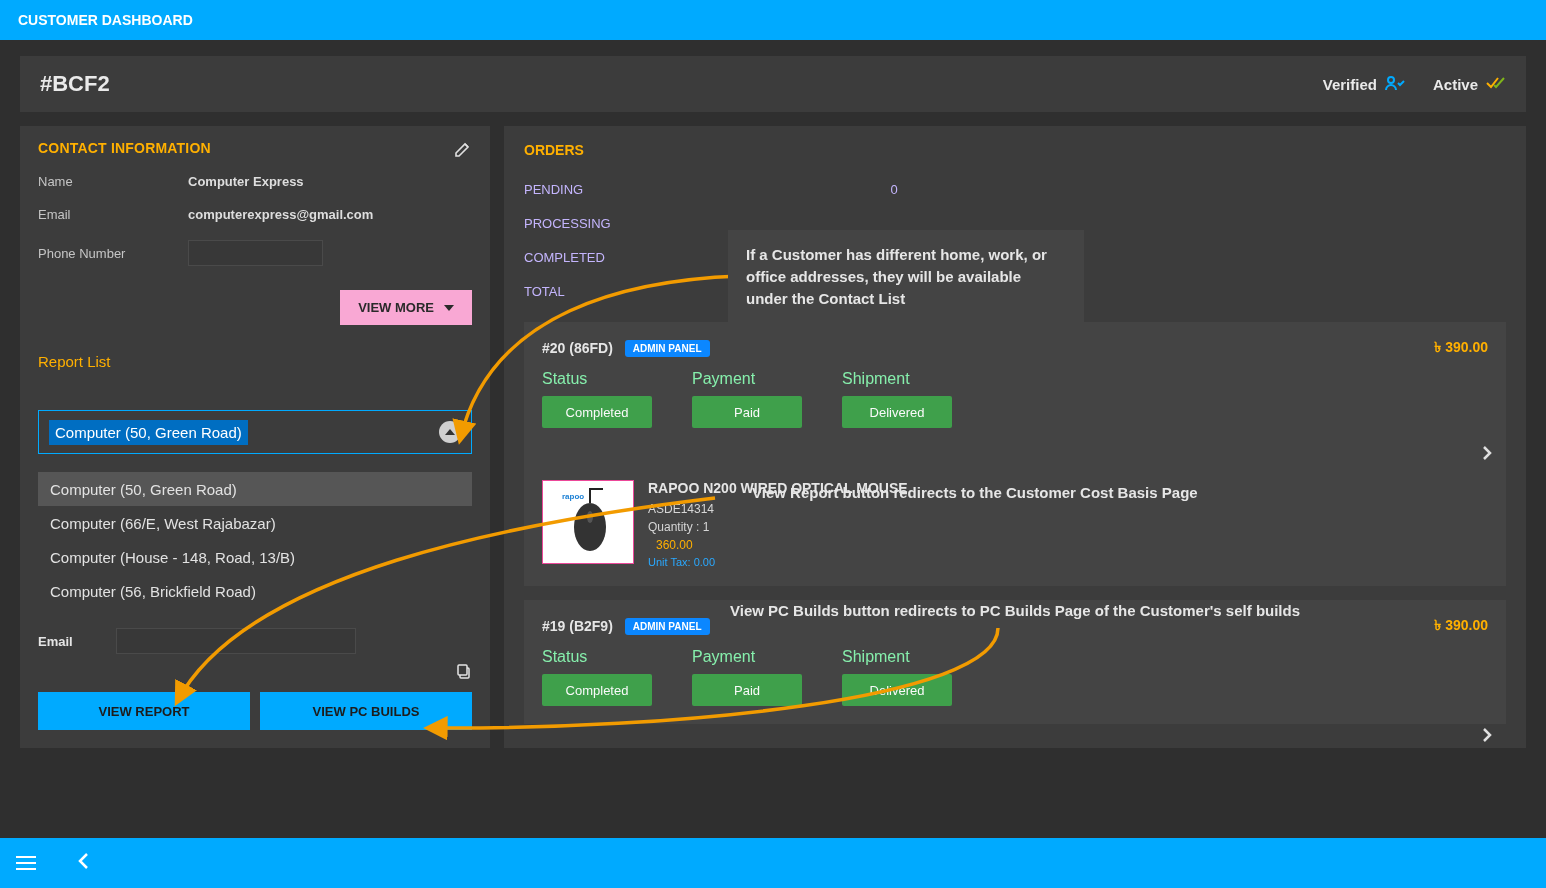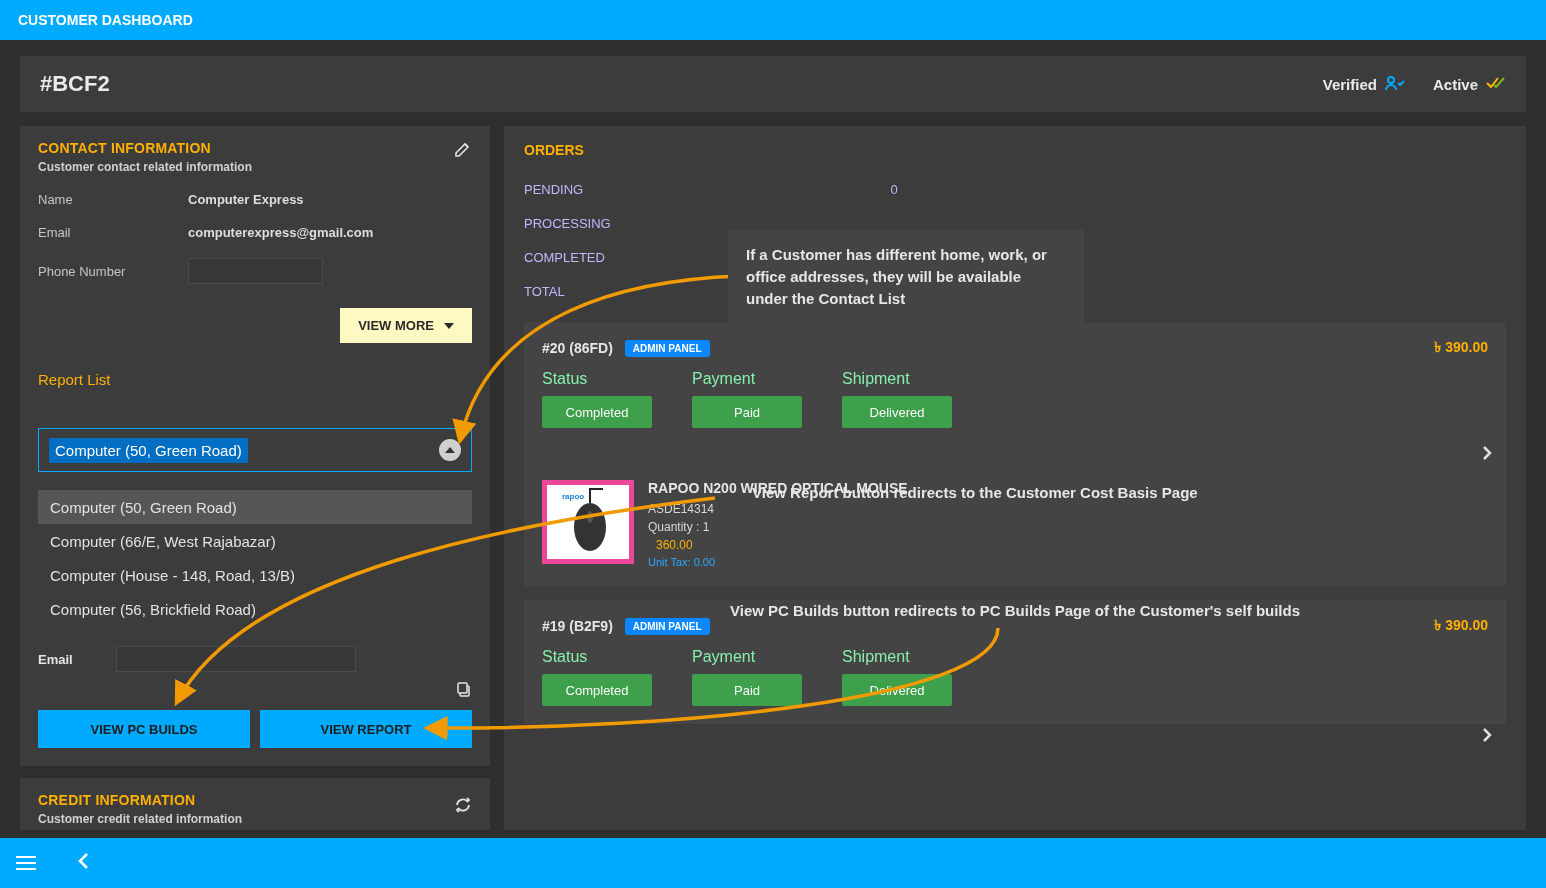--- a/index.html
+++ b/index.html
@@ -16,21 +16,21 @@
   .card { background:#3c3c3c; padding:14px 18px 18px 18px; }
   .card-heading { color:#ffb000; font-size:14px; font-weight:700; letter-spacing:.2px; }
   .card-sub { font-size:12px; font-weight:600; color:#d0d0d0; margin-top:4px; }
   .edit-icon { position:absolute; right:18px; top:14px; cursor:pointer; }
   .card.rel { position:relative; }
   .kv { display:flex; margin-top:18px; align-items:center; }
   .kv .k { width:150px; font-size:13px; color:#c5c5c5; }
   .kv .v { font-size:13px; color:#dedede; font-weight:600; }
   .phone-box { width:135px; height:26px; background:#383838; border:1px solid #4a4a4a; }
   .view-more-row { display:flex; justify-content:flex-end; margin-top:24px; }
-  .btn-yellow { background:#fef9c3; color:#2a2a2a; font-weight:700; font-size:13px; padding:10px 18px; display:flex; align-items:center; gap:10px; border:none; cursor:pointer; }
+  .btn-yellow { background:#f9a8d4; color:#2a2a2a; font-weight:700; font-size:13px; padding:10px 18px; display:flex; align-items:center; gap:10px; border:none; cursor:pointer; }
   .chevron-down { width:0; height:0; border-left:5px solid transparent; border-right:5px solid transparent; border-top:6px solid #2a2a2a; }
   .contact-list-label { color:#ffb000; font-size:15px; margin-top:28px; font-weight:500; }
   .dd-wrap { margin-top:40px; }
   .dd-field { height:44px; border:1px solid #00aaff; display:flex; align-items:center; padding:0 10px; justify-content:space-between; cursor:pointer; }
   .dd-value { background:#006ec2; color:#fff; padding:4px 6px; font-size:15px; }
   .dd-caret { width:22px; height:22px; border-radius:50%; background:#d0d0d0; display:flex; align-items:center; justify-content:center; }
   .caret-up { width:0; height:0; border-left:5px solid transparent; border-right:5px solid transparent; border-bottom:6px solid #333; }
   .dd-options { margin-top:18px; }
   .dd-option { height:34px; display:flex; align-items:center; padding:0 12px; font-size:15px; color:#e2e2e2; cursor:pointer; }
   .dd-option.sel { background:#565656; }
@@ -53,21 +53,21 @@
   .badge-admin { background:#0b87ff; color:#fff; font-size:10px; font-weight:700; padding:3px 8px; border-radius:3px; }
   .order-price { color:#ffb000; font-weight:600; font-size:14px; }
   .col3 { display:flex; gap:10px; margin-top:10px; }
   .c3 { width:140px; }
   .c3 .lbl { font-size:16px; color:#86efac; margin-bottom:8px; }
   .pill { width:110px; height:32px; background:#3fa04b; color:#fafafa; display:flex; align-items:center; justify-content:center; font-size:13px; border-radius:2px; }
   .chevron-right { position:absolute; right:10px; top:122px; cursor:pointer; }
   .chevron-right2 { position:absolute; right:10px; top:126px; cursor:pointer; }
   .chev-svg { width:18px; height:18px; }
   .product-row { display:flex; gap:14px; margin-top:52px; }
-  .pimg { width:92px; height:84px; background:#fff; border:5px solid #ec4899; display:flex; align-items:center; justify-content:center; }
+  .pimg { width:92px; height:84px; background:#fff; border:1px solid #ec4899; display:flex; align-items:center; justify-content:center; }
   .pinfo { font-size:12px; }
   .pname { color:#e6e6e6; font-weight:600; font-size:14px; }
   .psku { margin-top:6px; }
   .pqty { margin-top:4px; }
   .pprice { color:#ffb000; margin-top:4px; font-size:12px;margin-left:8px; }
   .ptax { color:#2aa9ff; margin-top:4px; font-size:11px; }
 
   
   .anno-box { position:absolute; background:#444444; color:#e6e6e6; font-size:15px; font-weight:600; padding:14px 18px; line-height:1.45; z-index:50; }
   .anno-text { position:absolute; color:#e6e6e6; font-size:15px; font-weight:600; z-index:50; }
@@ -111,21 +111,20 @@
       </div>
     </div>
   </div>
 
   <div class="columns">
 
     <div class="left-col">
 
       <div class="card rel">
         <div class="card-heading">CONTACT INFORMATION</div>
-        <div class="card-sub">Customer contact related information</div>
         <span class="edit-icon">
           <svg width="18" height="18" viewBox="0 0 18 18">
               <path d="M2 13l9-9 3 3-9 9H2v-3z" fill="none" stroke="#e0e0e0" stroke-width="1.6"></path>
               <path d="M11 4l3 3" stroke="#e0e0e0" stroke-width="1.6"></path>
             </svg>
         </span>
 
         <div class="kv">
             <div class="k">Name</div>
             <div class="v">Computer Express</div>
@@ -170,35 +169,25 @@
         <div class="copy-row">
           <span>
             <svg width="16" height="16" viewBox="0 0 16 16">
                 <rect x="4" y="4" width="9" height="10" rx="1" fill="none" stroke="#e5e5e5" stroke-width="1.5"></rect>
                 <rect x="2" y="1" width="9" height="10" rx="1" fill="#3c3c3c" stroke="#e5e5e5" stroke-width="1.5"></rect>
               </svg>
           </span>
         </div>
 
         <div class="btns-row">
+          <button class="btn-blue">VIEW REPORT</button>
           <button class="btn-blue">VIEW PC BUILDS</button>
-          <button class="btn-blue">VIEW REPORT</button>
-        </div>
-      </div>
-
-      <div class="credit-card">
-        <div class="card-heading">CREDIT INFORMATION</div>
-        <div class="card-sub">Customer credit related information</div>
-        <span style="position:absolute; right:18px; top:18px;">
-          <svg width="18" height="18" viewBox="0 0 18 18">
-              <path d="M3 9a6 6 0 0 1 10-4l2-1M15 9a6 6 0 0 1-10 4l-2 1" fill="none" stroke="#e0e0e0" stroke-width="1.8"></path>
-              <path d="M13 2l2 2-2 2M5 16l-2-2 2-2" fill="none" stroke="#e0e0e0" stroke-width="1.8"></path>
-            </svg>
-        </span>
-      </div>
+        </div>
+      </div>
+
 
     </div>
 
     <div class="right-col">
       <div class="right-heading">ORDERS</div>
 
       <div class="stat-rows">
         <div class="stat-row">
             <div class="sl">PENDING</div>
             <div class="sv">0</div>

